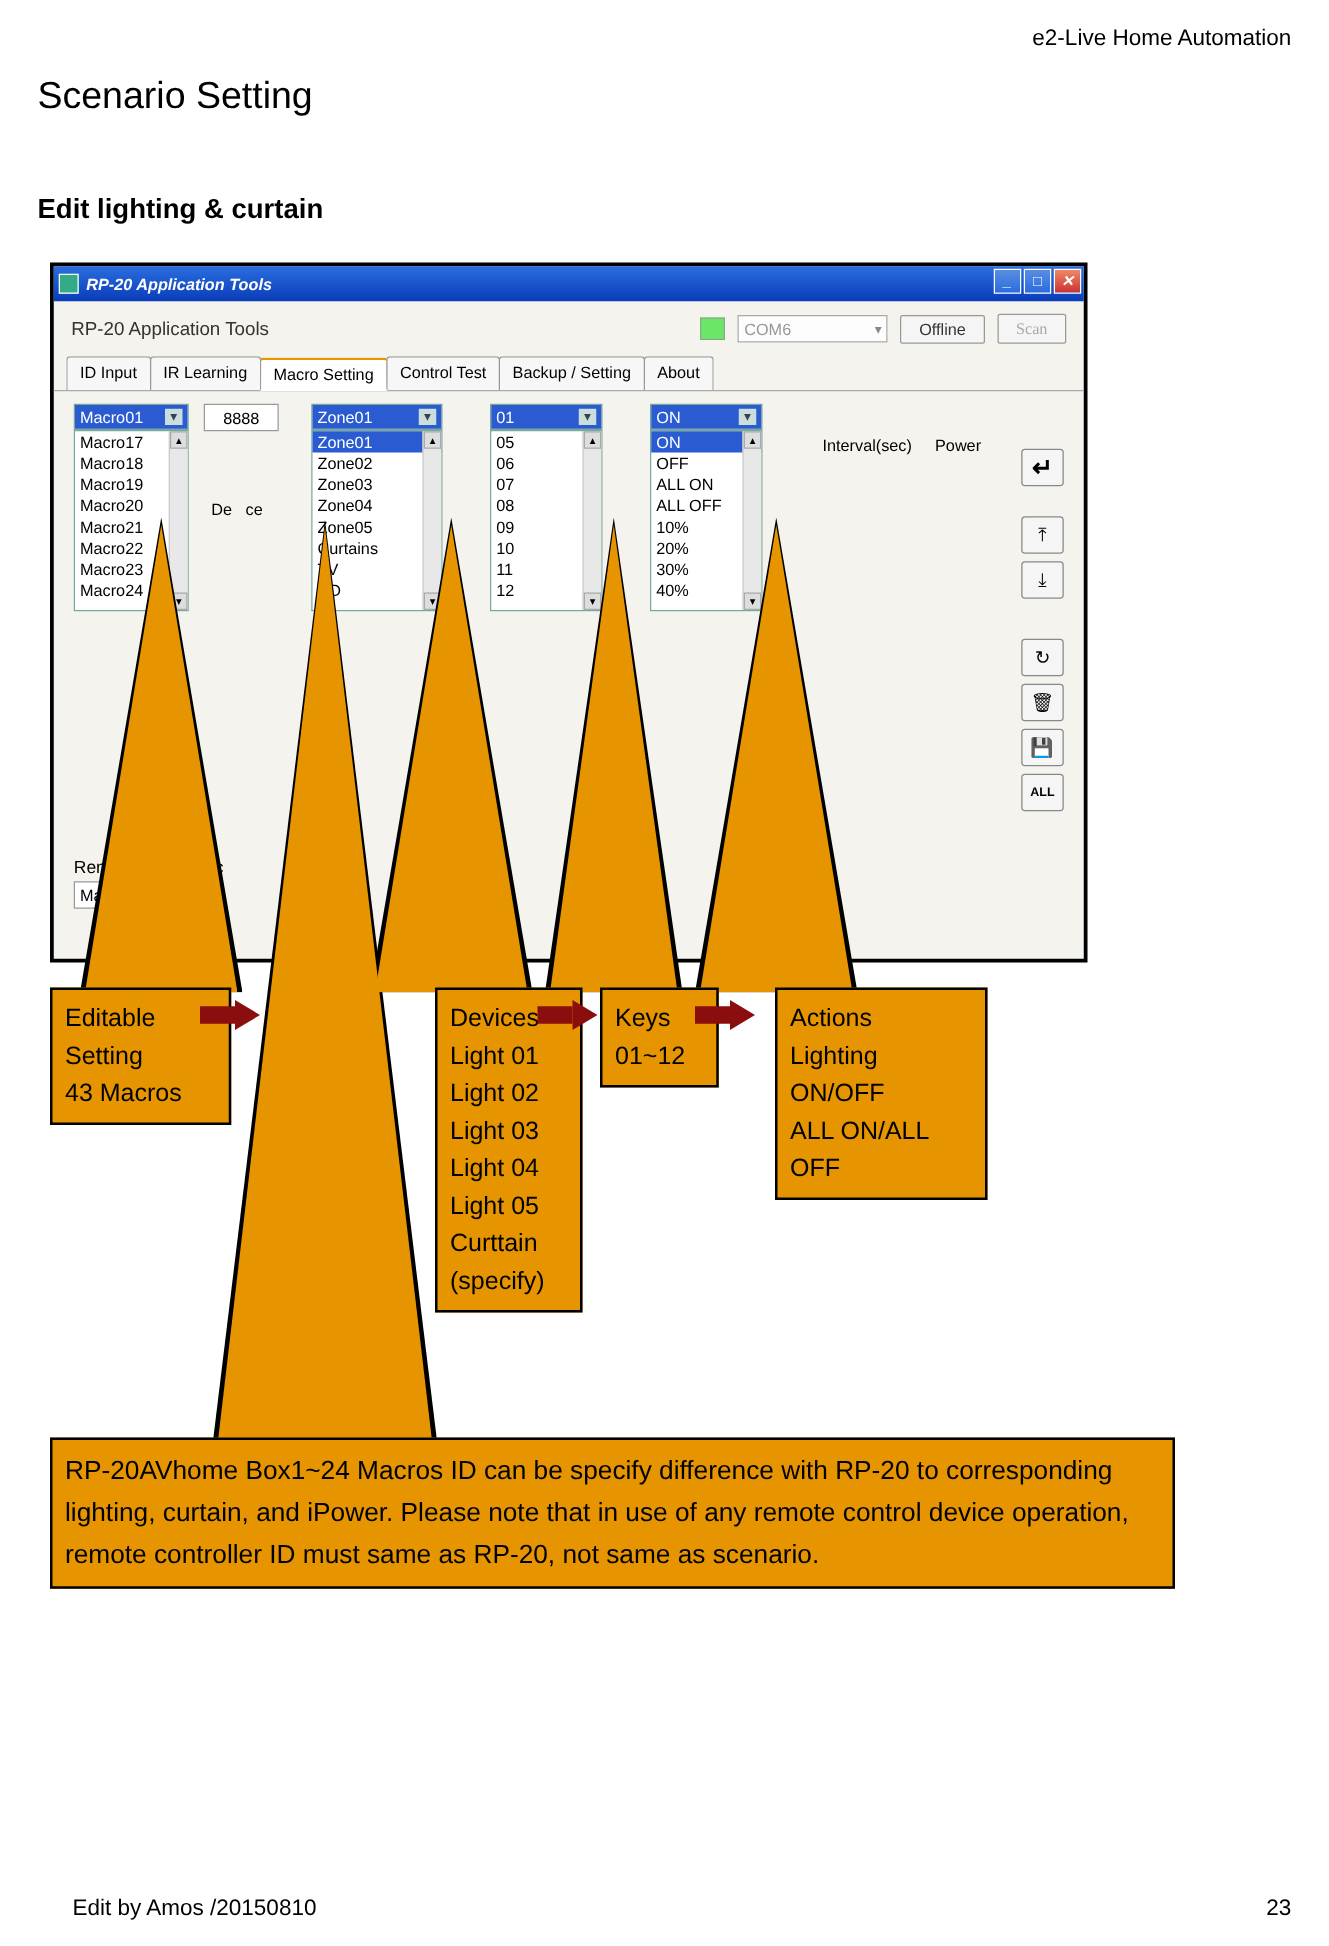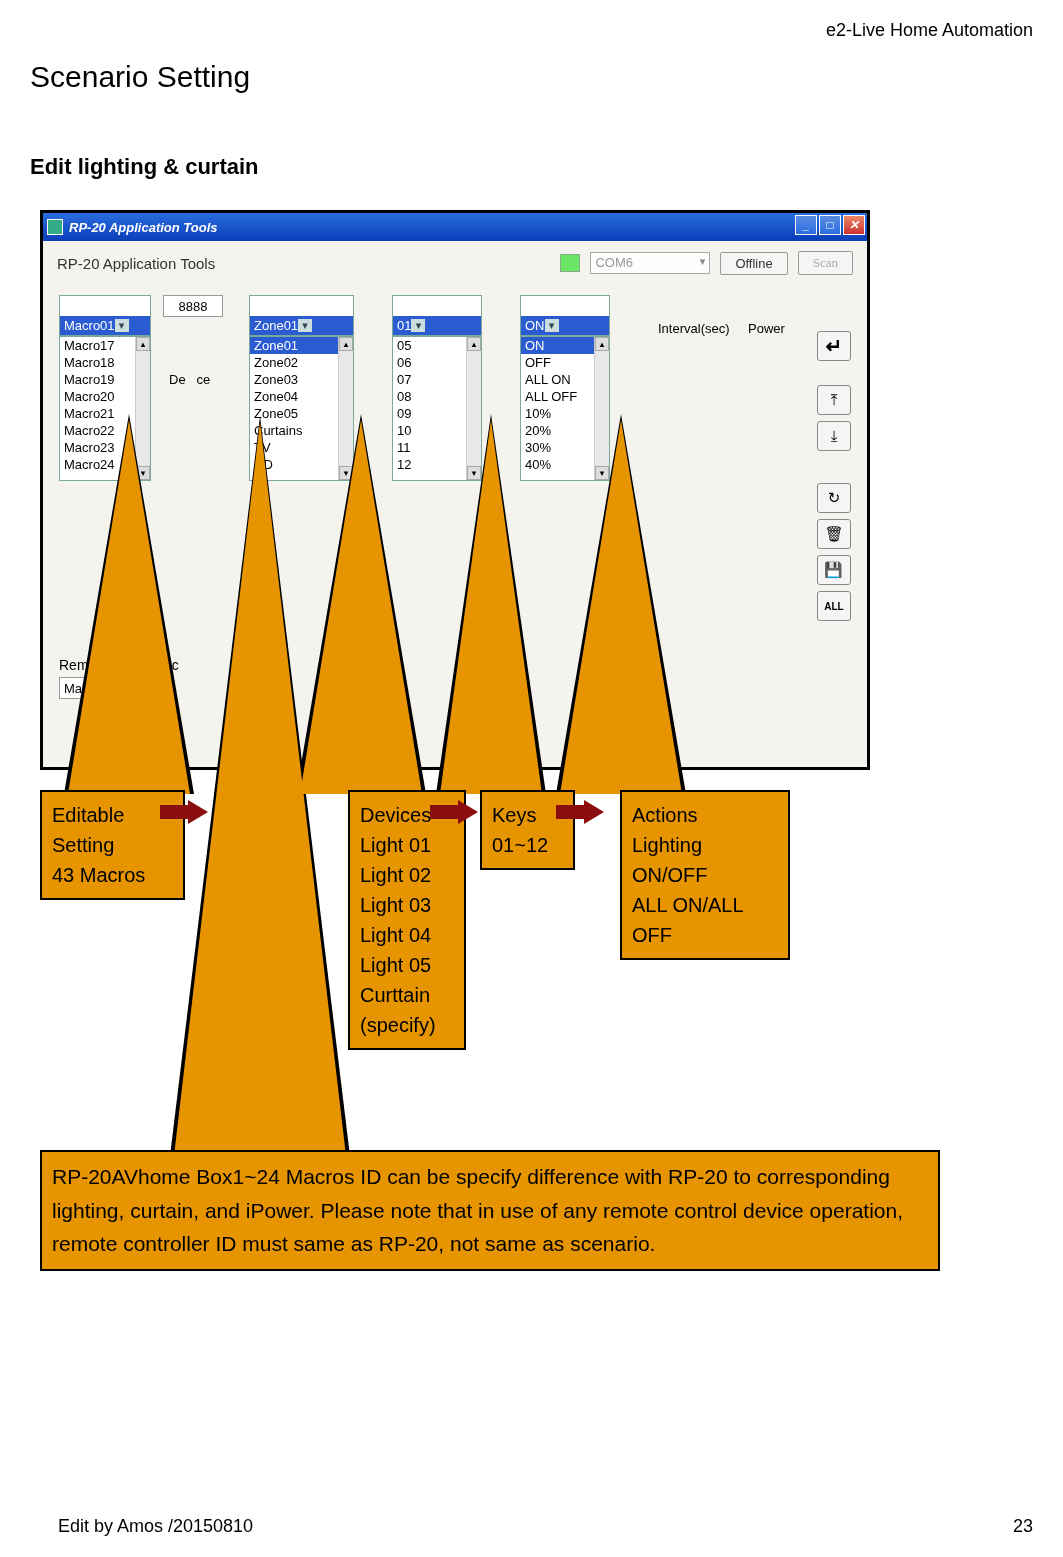--- a/index.html
+++ b/index.html
@@ -57,40 +57,40 @@
   .win-btn { width: 22px; height: 20px; border: 1px solid #fff; display:flex;align-items:center;justify-content:center;font-size:12px;}
   .win-min { background: linear-gradient(#5a8de0,#2a6de0); color:#fff;}
   .win-close { background: linear-gradient(#e86,#c33); color:#fff;}
   
   .app-row {
     display: flex; align-items: center; padding: 10px 14px; gap: 10px;
     font-size: 15px; color: #333;
   }
   .app-row .spacer { flex: 1; }
   .status-sq { width: 20px; height: 18px; background: #6ce666; border:1px solid #8a8;}
-  .combo-com { width: 120px; height: 22px; border:1px solid #aaa; background:#fdfdfd; padding:2px 4px; font-size:13px; color:#999; display:flex;justify-content:space-between;}
+  .combo-com { width: 120px; height: 22px; border:1px solid #aaa; background:#fdfdfd; padding:2px 4px; font-size:13px; color:#999; display:flex;align-items:center;justify-content:space-between;}
   .combo-com .arrow{ color:#888;font-size:11px;}
   .btn { border:1px solid #999; background:#f5f5f5; padding:3px 14px; font-size:13px; border-radius:2px;}
   .btn.disabled { color:#aaa;font-family:Liberation Serif, serif; }
   
   .tabs { display:flex; padding: 0 10px; border-bottom:1px solid #aaa; gap:0; font-size:13px;}
   .tab { border:1px solid #999; border-bottom:none; padding:4px 10px; background:#f7f7f7; border-radius:3px 3px 0 0; margin-right:-1px;}
   .tab.active { background:#fff; border-bottom:2px solid #fff; border-top:2px solid #e69500; position:relative; top:1px;}
   
   .panel { padding: 10px 16px; position:relative; height: 430px;}
   .labels-row { display:flex; gap: 0; font-size:14px; color:#333; margin-bottom:4px;}
   .labels-row .lbl-macro{ width:105px;}
   .labels-row .lbl-mid{ width:80px;}
   .labels-row .lbl-dev{ width:150px;}
   .labels-row .lbl-pos{ width:135px;}
   .labels-row .lbl-act{ width:150px;}
   .labels-row .lbl-add{ margin-left:auto;}
   .dropdowns-row { display:flex; gap:8px; align-items:flex-start; position:relative;}
   .dd { border:1px solid #7a9; background:#fff; font-size:13px; }
-  .dd-head { background:#2a5bd0; color:#fff; padding:2px 4px; display:flex; justify-content:flex-start; align-items:center;margin-top:20px;}
+  .dd-head { background:#2a5bd0; color:#fff; padding:2px 4px; display:flex; justify-content:space-between; align-items:center;}
   .dd-head .arrow{ color:#fff; font-size:11px; background:#cdd; width:14px;text-align:center; color:#345;}
   .input-box { border:1px solid #999; background:#fff; padding:2px 6px; height:22px; font-size:13px; width:60px; text-align:center;}
   .listbox { border:1px solid #7a9; background:#fff; font-size:13px; position:relative;}
   .listbox .sel { background:#2a5bd0; color:#fff; padding:1px 4px;}
   .listbox .item { padding:1px 4px;}
   .listbox .scroll { position:absolute;right:0;top:0;bottom:0;width:15px;background:#e8e8e8;border-left:1px solid #ccc;}
   .listbox .scroll .up, .listbox .scroll .down{height:14px;background:#ddd;border:1px solid #aaa;font-size:9px;text-align:center;line-height:12px;}
   .listbox .scroll .down{position:absolute;bottom:0;left:0;right:0;}
   .macro-dd { width:92px;}
   .macro-list { width:92px; height:145px;}
@@ -197,20 +197,28 @@
     <div class="spacer"></div>
     <div class="status-sq"></div>
     <div class="combo-com">
       <span>COM6</span>
       <span class="arrow">▾</span>
     </div>
     <div class="btn">Offline</div>
     <div class="btn disabled">Scan</div>
   </div>
 
+  <div class="tabs">
+    <div class="tab">ID Input</div>
+    <div class="tab">IR Learning</div>
+    <div class="tab active">Macro Setting</div>
+    <div class="tab">Control Test</div>
+    <div class="tab">Backup / Setting</div>
+    <div class="tab">About</div>
+  </div>
 
   <div class="panel">
 
     <div class="dropdowns-row">
 
       <div style="display:flex;flex-direction:column;">
         <div class="dd macro-dd">
           <div class="dd-head">
             <span>Macro01</span>
             <span class="arrow">▾</span>

